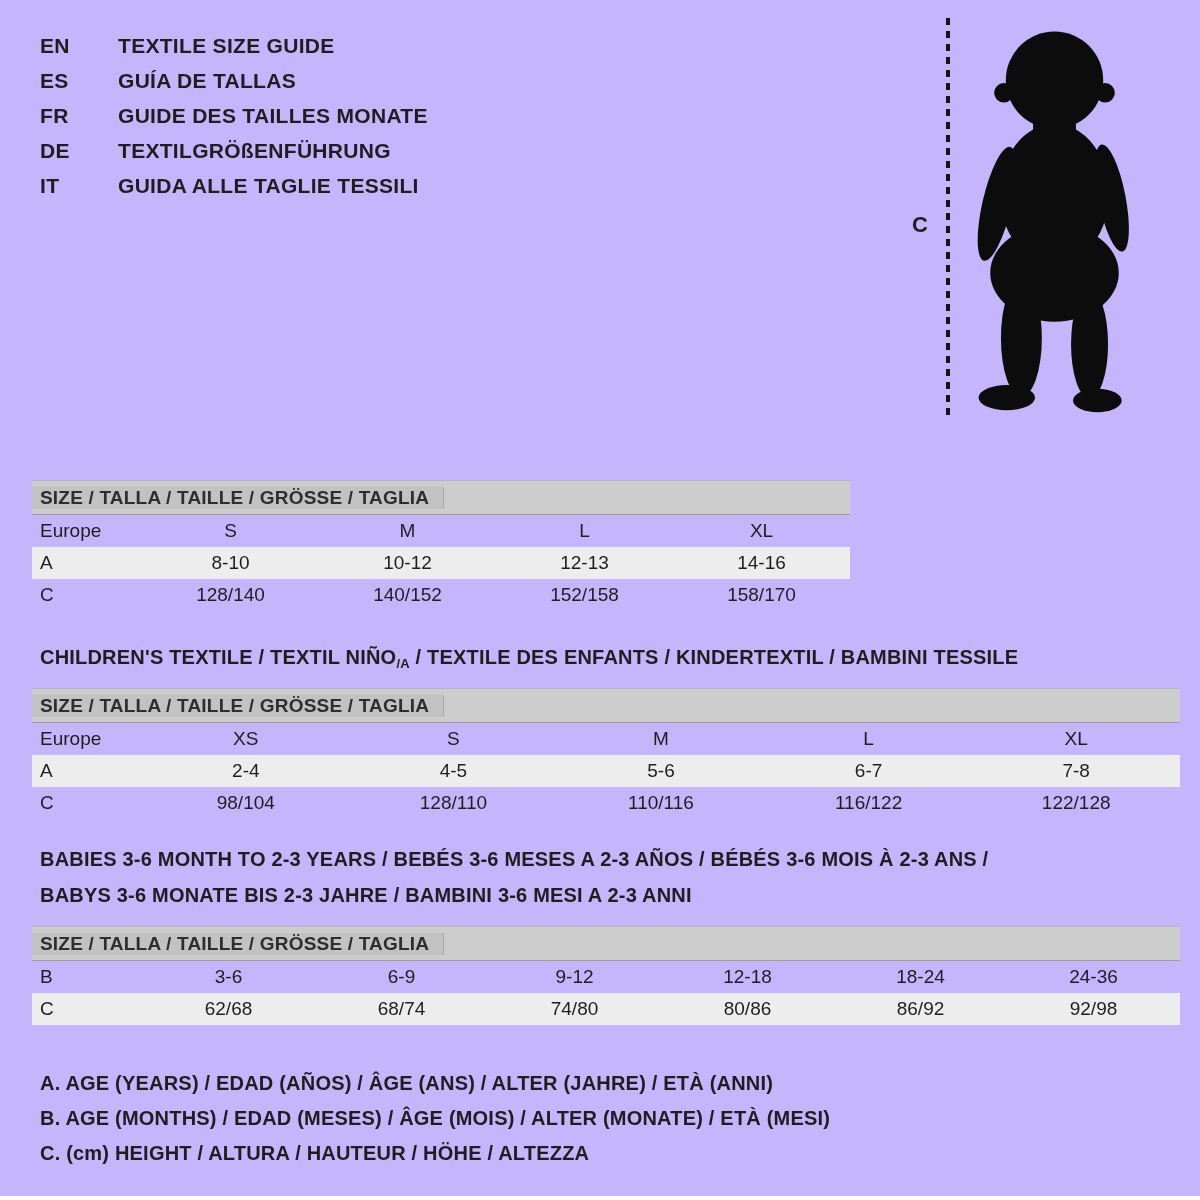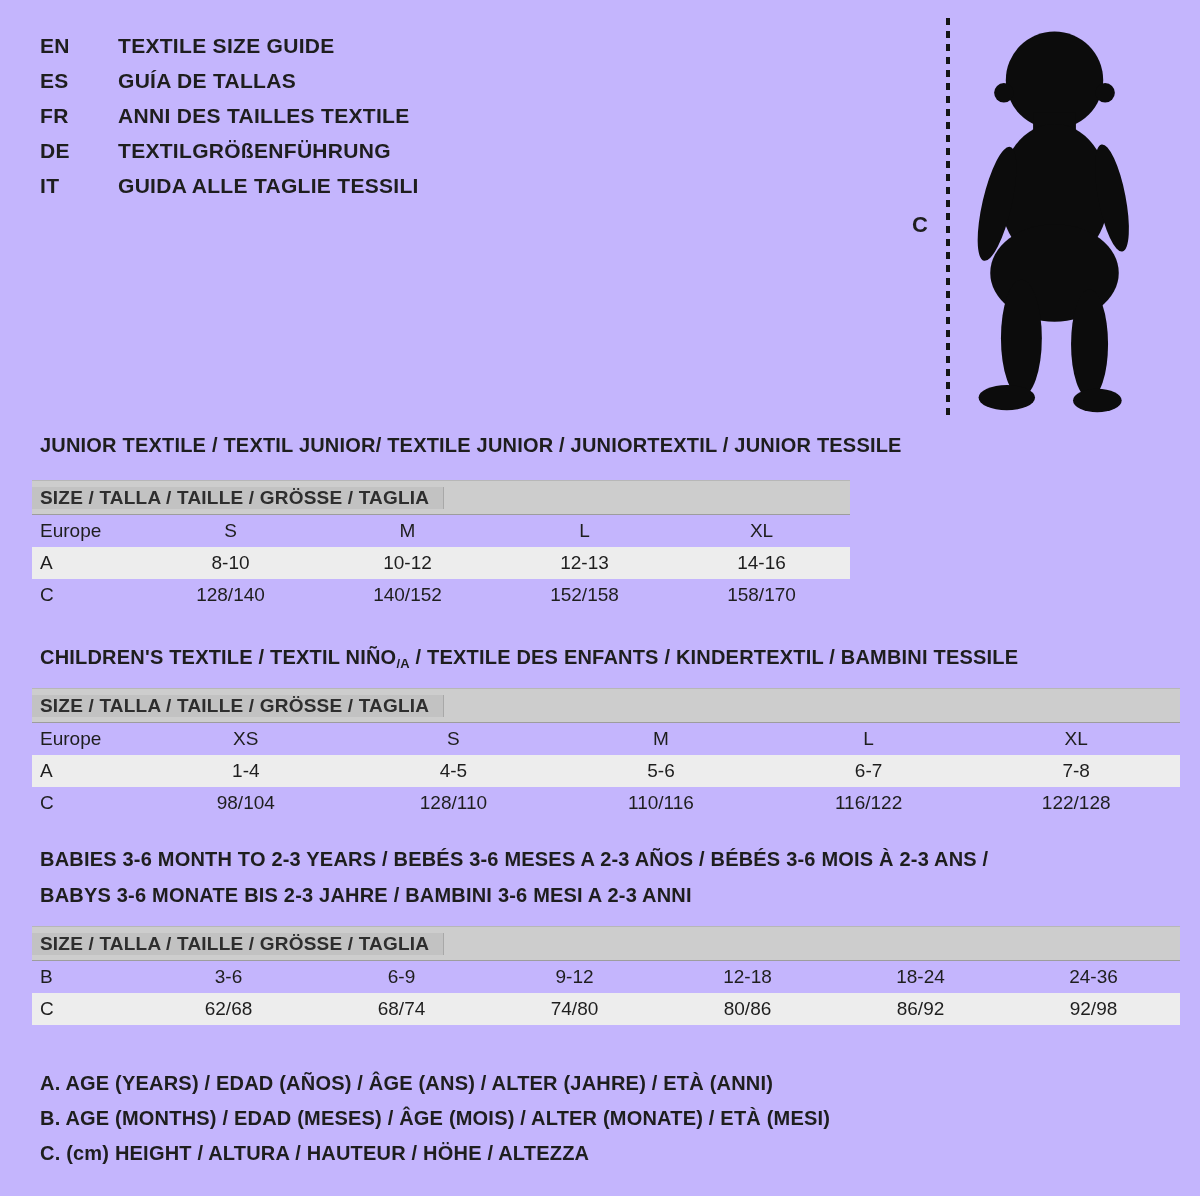--- a/index.html
+++ b/index.html
@@ -43,21 +43,21 @@
     <div class="lang-row">
       <span class="lang-code">EN</span>
       <span class="lang-title">TEXTILE SIZE GUIDE</span>
     </div>
     <div class="lang-row">
       <span class="lang-code">ES</span>
       <span class="lang-title">GUÍA DE TALLAS</span>
     </div>
     <div class="lang-row">
       <span class="lang-code">FR</span>
-      <span class="lang-title">ANNI DES TAILLES TEXTILE</span>
+      <span class="lang-title">GUIDE DES TAILLES MONATE</span>
     </div>
     <div class="lang-row">
       <span class="lang-code">DE</span>
       <span class="lang-title">TEXTILGRÖßENFÜHRUNG</span>
     </div>
     <div class="lang-row">
       <span class="lang-code">IT</span>
       <span class="lang-title">GUIDA ALLE TAGLIE TESSILI</span>
     </div>
   </div>
@@ -78,21 +78,20 @@
         <ellipse cx="154" cy="186" rx="14" ry="56" transform="rotate(-11 154 186)"></ellipse>
         <ellipse cx="95" cy="263" rx="66" ry="50"></ellipse>
         <ellipse cx="61" cy="330" rx="21" ry="60"></ellipse>
         <ellipse cx="131" cy="336" rx="19" ry="56"></ellipse>
         <ellipse cx="46" cy="391" rx="29" ry="13"></ellipse>
         <ellipse cx="139" cy="394" rx="25" ry="12"></ellipse>
       </g>
     </svg>
   </div>
 
-  <div class="sec-title" style="top:434px;">JUNIOR TEXTILE / TEXTIL JUNIOR/ TEXTILE JUNIOR / JUNIORTEXTIL / JUNIOR TESSILE</div>
   <div class="tbl" style="top:480px;width:818px;">
     <div class="band">
       <span class="band-inner">SIZE / TALLA / TAILLE / GRÖSSE / TAGLIA</span>
     </div>
     <div class="trow cols-4">
       <span class="rlabel">Europe</span>
       <span class="cell">S</span>
       <span class="cell">M</span>
       <span class="cell">L</span>
       <span class="cell">XL</span>
@@ -121,21 +120,21 @@
     <div class="trow cols-5">
       <span class="rlabel">Europe</span>
       <span class="cell">XS</span>
       <span class="cell">S</span>
       <span class="cell">M</span>
       <span class="cell">L</span>
       <span class="cell">XL</span>
     </div>
     <div class="trow cols-5 shade">
       <span class="rlabel">A</span>
-      <span class="cell">1-4</span>
+      <span class="cell">2-4</span>
       <span class="cell">4-5</span>
       <span class="cell">5-6</span>
       <span class="cell">6-7</span>
       <span class="cell">7-8</span>
     </div>
     <div class="trow cols-5">
       <span class="rlabel">C</span>
       <span class="cell">98/104</span>
       <span class="cell">128/110</span>
       <span class="cell">110/116</span>

